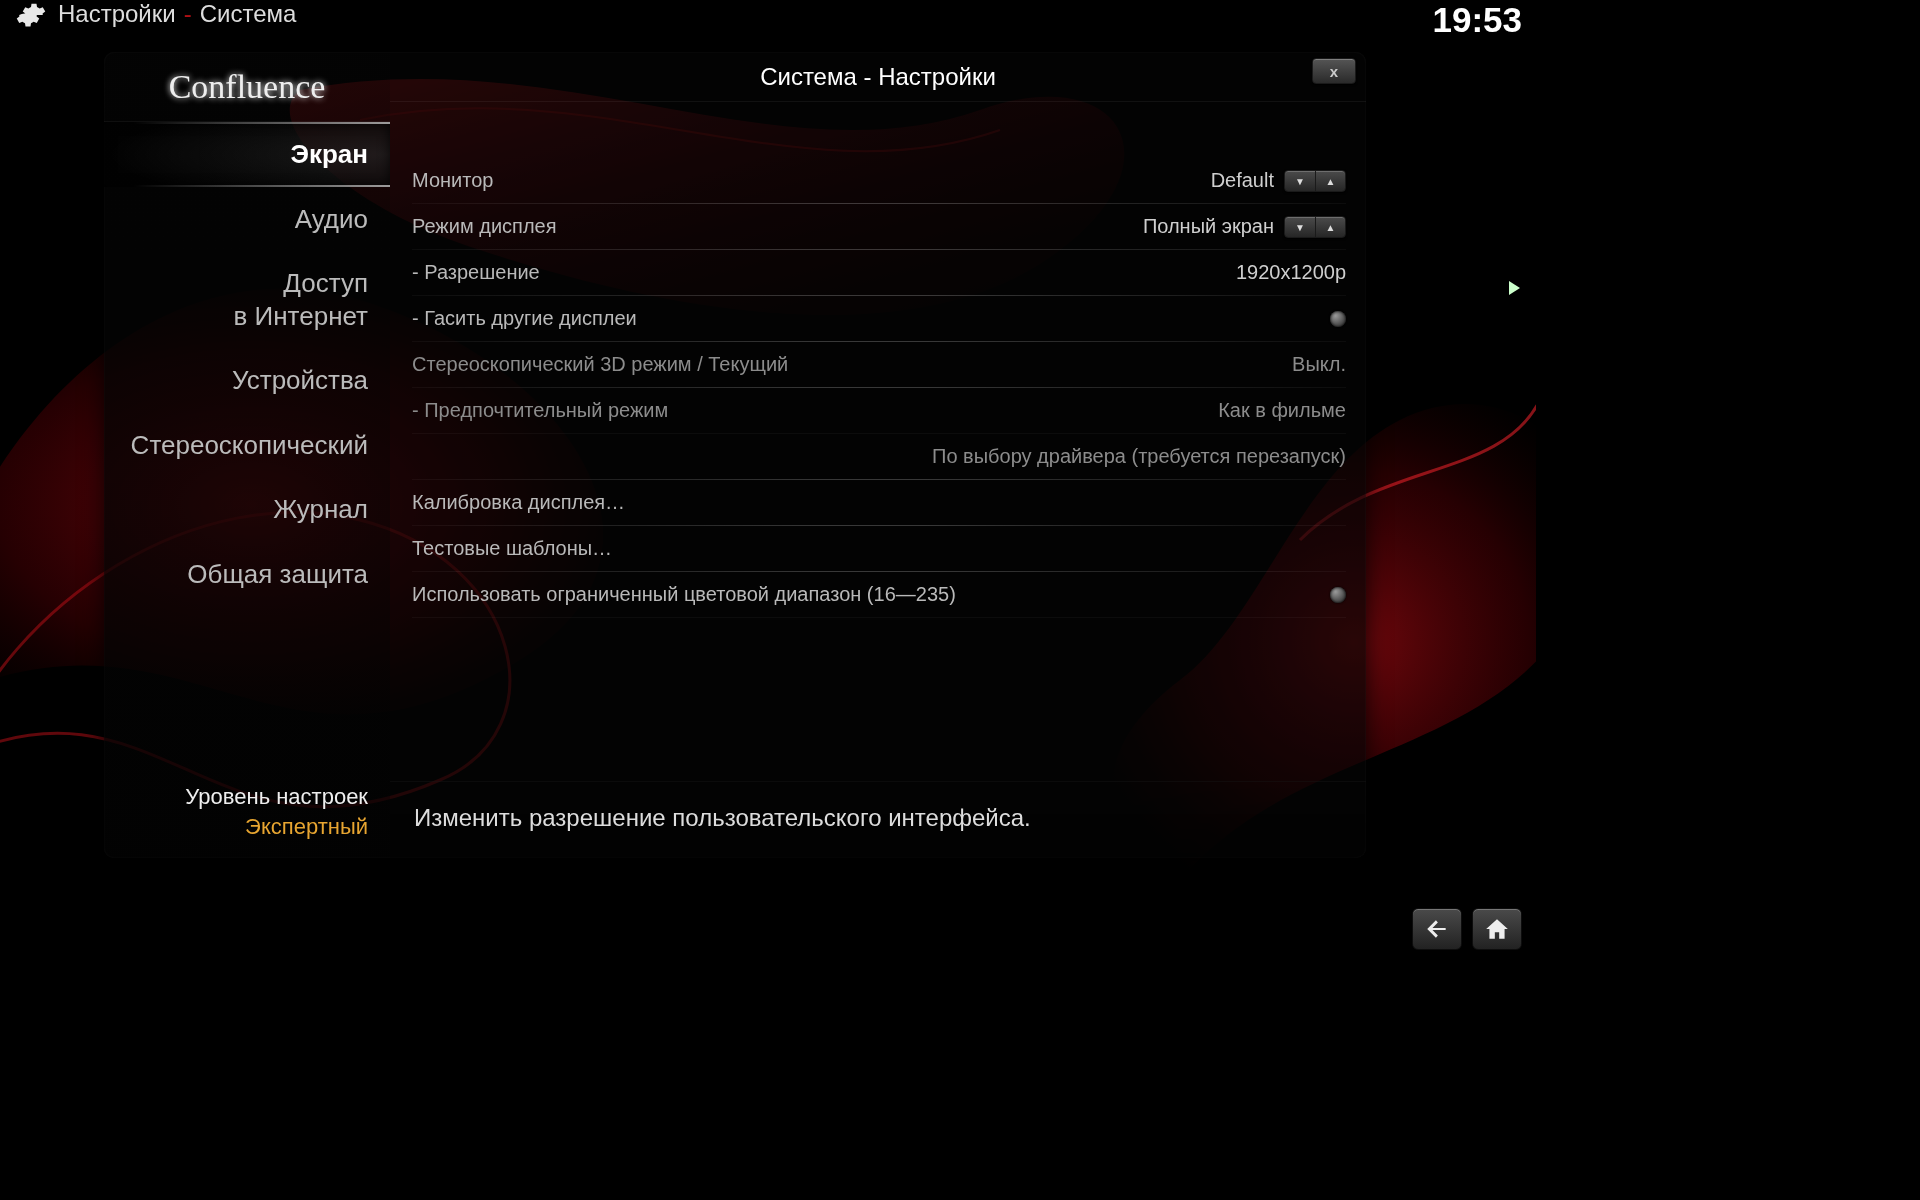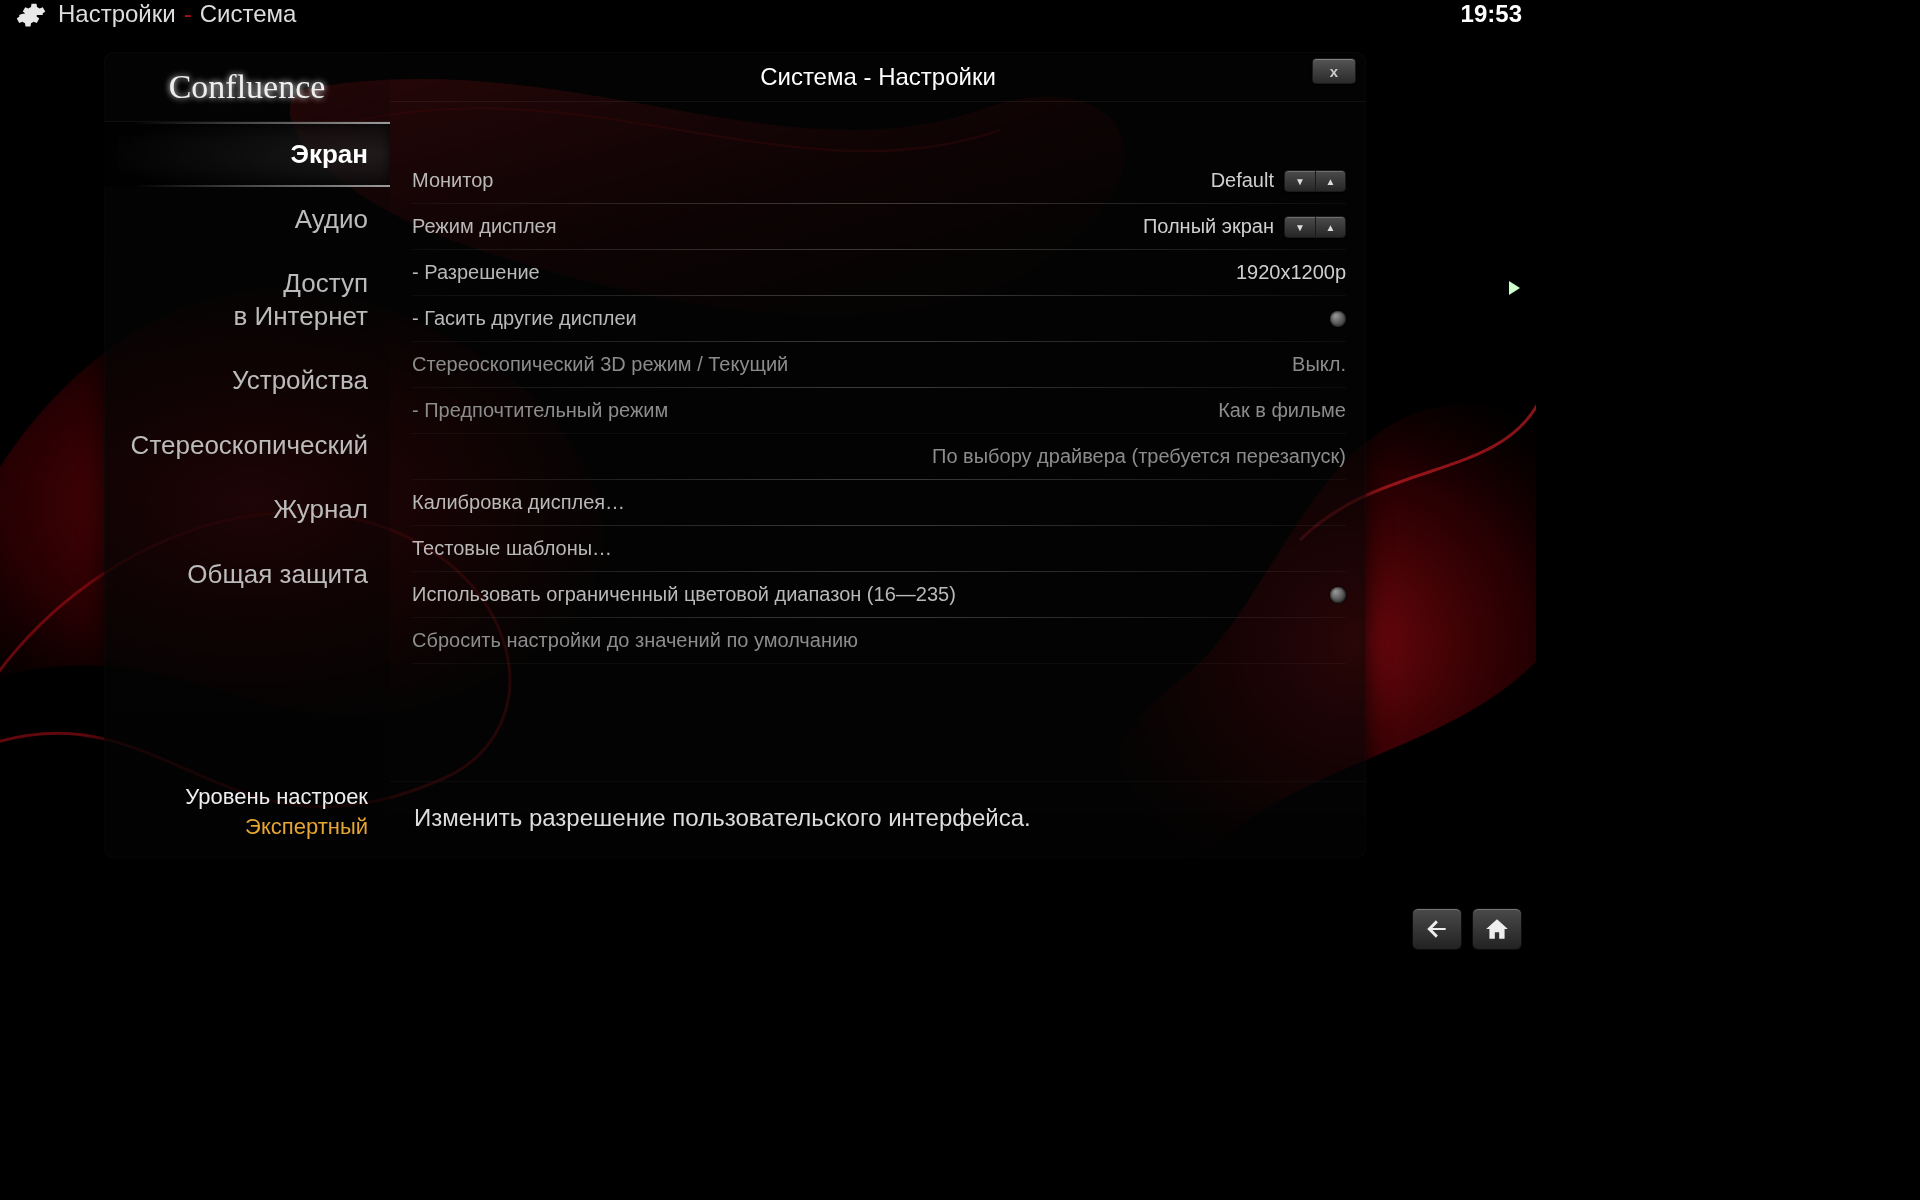--- a/index.html
+++ b/index.html
@@ -17,21 +17,21 @@
   .topbar {
     position: absolute; top: 0; left: 2px; right: 0; height: 40px;
     display: flex; align-items: flex-start; padding: 0 14px;
     color: #eee; font-size: 24px;
   }
   .gear { width: 30px; height: 30px; margin-right: 12px; position: relative; }
   .gear svg { width: 100%; height: 100%; }
   .topbar .crumb1 { color: #ddd; }
   .topbar .sep { color: #b01015; margin: 0 8px; }
   .topbar .crumb2 { color: #ddd; }
-  .clock { margin-left: auto; font-size: 24px; color: #fff; font-weight: bold; }
+  .clock { margin-left: auto; font-size: 35px; color: #fff; font-weight: bold; }
   .panel {
     position: absolute;
     left: 104px; top: 52px; right: 170px; bottom: 102px;
     border-radius: 10px;
     background: rgba(10,10,10,0.55);
     box-shadow: 0 0 25px rgba(0,0,0,0.8), inset 0 0 2px rgba(255,255,255,0.1);
     display: flex;
     overflow: hidden;
   }
   .sidebar {
@@ -270,24 +270,20 @@
         <span class="value"></span>
       </div>
 
       <div class="row">
         <span class="label">Использовать ограниченный цветовой диапазон (16—235)</span>
         <span class="value">
             <span class="radio-dot"></span>
           </span>
       </div>
 
-      <div class="row dim no-divider">
-        <span class="label">Сбросить настройки до значений по умолчанию</span>
-        <span class="value"></span>
-      </div>
 
     </div>
 
     <div class="main-footer">Изменить разрешение пользовательского интерфейса.</div>
   </div>
 </div>
 
 <div class="nav-buttons">
   <div class="nav-btn">
     <svg viewBox="0 0 24 24">

